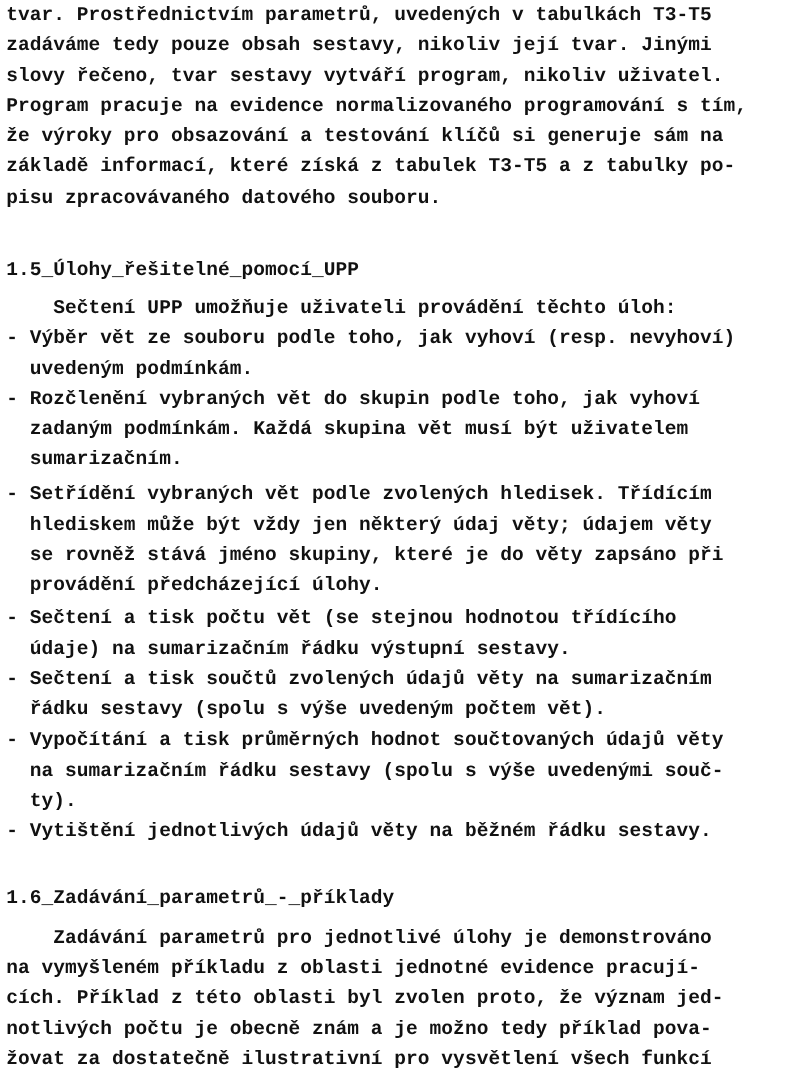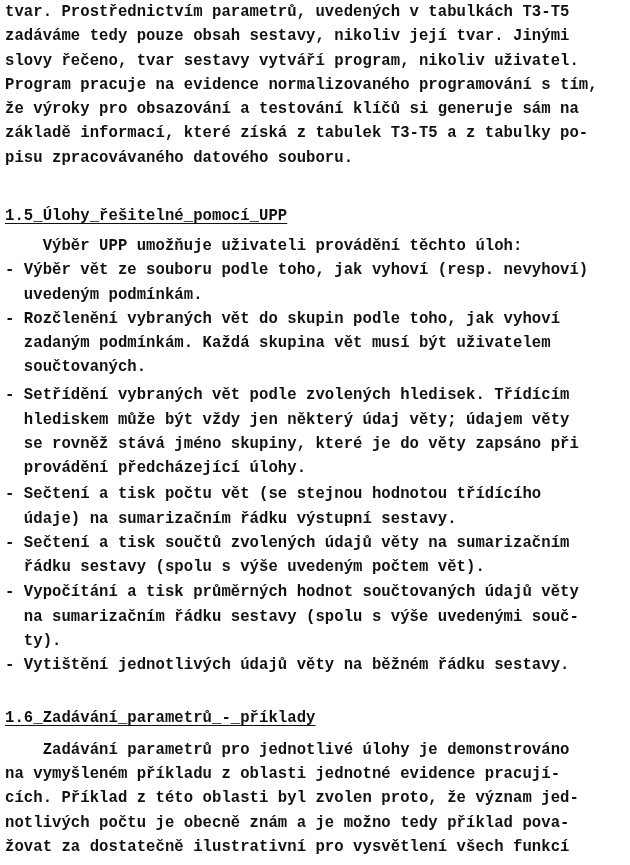--- a/index.html
+++ b/index.html
@@ -25,48 +25,47 @@
       width: 625px;
     }
     .line {
       position: absolute;
       left: 0;
       white-space: pre;
       line-height: 24px;
       height: 24px;
     }
     .heading {
-      text-decoration: underline;
       text-underline-offset: 3px;
       text-decoration-thickness: 1px;
     }
   </style>
 </head>
 <body>
 
 <div class="page">
 
   <div class="line" style="top:0px">tvar. Prostřednictvím parametrů, uvedených v tabulkách T3-T5</div>
   <div class="line" style="top:24px">zadáváme tedy pouze obsah sestavy, nikoliv její tvar. Jinými</div>
   <div class="line" style="top:49px">slovy řečeno, tvar sestavy vytváří program, nikoliv uživatel.</div>
   <div class="line" style="top:73px">Program pracuje na evidence normalizovaného programování s tím,</div>
   <div class="line" style="top:97px">že výroky pro obsazování a testování klíčů si generuje sám na</div>
   <div class="line" style="top:121px">základě informací, které získá z tabulek T3-T5 a z tabulky po-</div>
   <div class="line" style="top:146px">pisu zpracovávaného datového souboru.</div>
 
   <div class="line heading" style="top:204px">1.5_Úlohy_řešitelné_pomocí_UPP</div>
-  <div class="line" style="top:234px">    Výběr UPP umožňuje uživateli provádění těchto úloh:</div>
+  <div class="line" style="top:234px">    Sečtení UPP umožňuje uživateli provádění těchto úloh:</div>
 
   <div>
     <div class="line" style="top:258px">- Výběr vět ze souboru podle toho, jak vyhoví (resp. nevyhoví)</div>
     <div class="line" style="top:283px">  uvedeným podmínkám.</div>
 
     <div class="line" style="top:307px">- Rozčlenění vybraných vět do skupin podle toho, jak vyhoví</div>
     <div class="line" style="top:331px">  zadaným podmínkám. Každá skupina vět musí být uživatelem</div>
-    <div class="line" style="top:355px">  součtovaných.</div>
+    <div class="line" style="top:355px">  sumarizačním.</div>
 
     <div class="line" style="top:383px">- Setřídění vybraných vět podle zvolených hledisek. Třídícím</div>
     <div class="line" style="top:408px">  hlediskem může být vždy jen některý údaj věty; údajem věty</div>
     <div class="line" style="top:432px">  se rovněž stává jméno skupiny, které je do věty zapsáno při</div>
     <div class="line" style="top:456px">  provádění předcházející úlohy.</div>
 
     <div class="line" style="top:482px">- Sečtení a tisk počtu vět (se stejnou hodnotou třídícího</div>
     <div class="line" style="top:507px">  údaje) na sumarizačním řádku výstupní sestavy.</div>
 
     <div class="line" style="top:531px">- Sečtení a tisk součtů zvolených údajů věty na sumarizačním</div>

